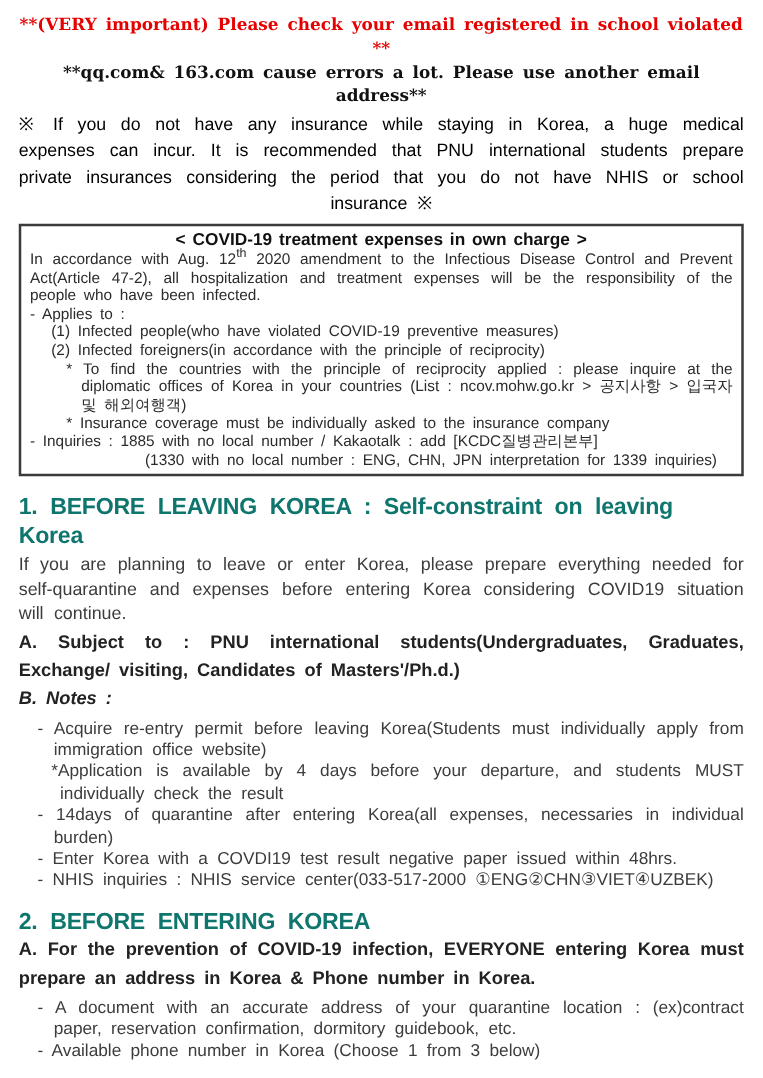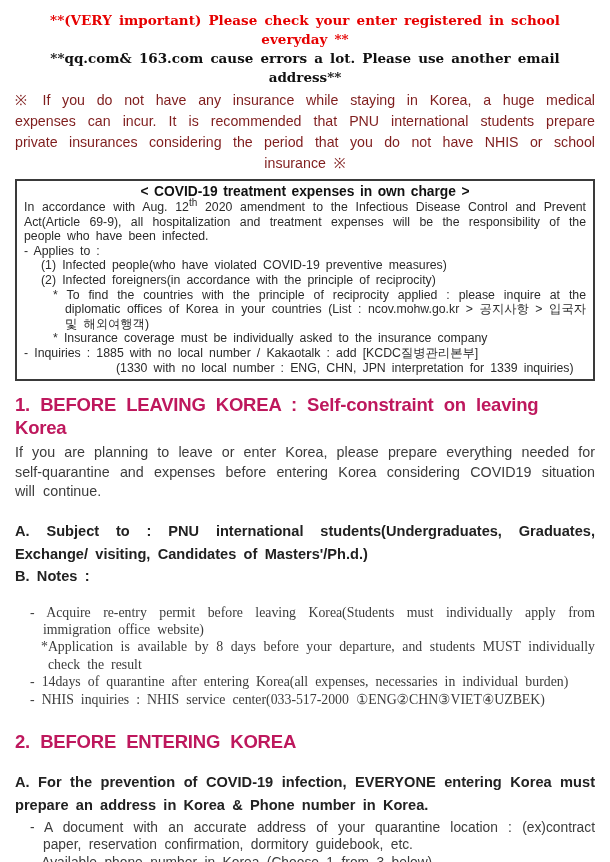--- a/index.html
+++ b/index.html
@@ -28,21 +28,21 @@
     font-size: 13.5px;
     line-height: 19px;
     text-align: center;
     color: #111111;
     word-spacing: 0.18em;
   }
   .insurance-note {
     margin-top: 3px;
     font-size: 14.2px;
     line-height: 21px;
-    color: #7f1d1d;
+    color: #000000;
     text-align: justify;
     text-align-last: center;
     word-spacing: 0.28em;
   }
   
   .covid-box {
     margin-top: 5px;
     border: 2px solid #3a3a3a;
     padding: 2px 7px 4px 7px;
     font-family: Liberation Sans, sans-serif;
@@ -66,52 +66,53 @@
     text-indent: -12px;
     text-align: justify;
     word-spacing: 0.22em;
   }
   .box-inq-sub { padding-left: 92px; word-spacing: 0.22em; }
   sup { font-size: 10px; vertical-align: super; line-height: 0; }
   
   .section-heading {
     font-size: 18.5px;
     font-weight: bold;
-    color: #be185d;
+    color: #0f766e;
     word-spacing: 0.28em;
     letter-spacing: -0.2px;
     line-height: 23px;
   }
   .h-s1 { margin-top: 12px; }
-  .h-s2 { margin-top: 22px; }
+  .h-s2 { margin-top: 12px; }
   
   .para {
     margin-top: 4px;
     font-size: 14.3px;
     line-height: 19.5px;
     text-align: justify;
     word-spacing: 0.30em;
   }
   .bold-para {
-    margin-top: 18px;
+    margin-top: 1px;
     font-size: 14.6px;
     font-weight: bold;
     color: #222222;
     line-height: 23px;
     text-align: justify;
     word-spacing: 0.22em;
   }
   .bold-label {
     font-size: 14.6px;
     font-weight: bold;
     color: #222222;
     line-height: 21px;
     word-spacing: 0.22em;
+    font-style: italic;
   }
-  .notes-list { margin-top: 17px; font-family: Liberation Serif, serif; }
+  .notes-list { margin-top: 4px; }
   .note-item {
     padding-left: 28px;
     text-indent: -13px;
     font-size: 13.8px;
     line-height: 17.4px;
     text-align: justify;
     word-spacing: 0.26em;
     color: #3c3c3c;
   }
   .note-sub {
@@ -121,46 +122,47 @@
     line-height: 17.4px;
     text-align: justify;
     word-spacing: 0.26em;
   }
   .s2-list { margin-top: 2px; }
 </style>
 </head>
 <body>
 
 <div>
-  <div class="notice-line1">**(VERY important) Please check your enter registered in school everyday **</div>
+  <div class="notice-line1">**(VERY important) Please check your email registered in school violated **</div>
   <div class="notice-line2">**qq.com&amp; 163.com cause errors a lot. Please use another email address**</div>
   <div class="insurance-note">※ If you do not have any insurance while staying in Korea, a huge medical expenses can incur. It is recommended that PNU international students prepare private insurances considering the period that you do not have NHIS or school insurance ※</div>
 </div>
 
 <div class="covid-box">
   <div class="box-title">&lt; COVID-19 treatment expenses in own charge &gt;</div>
-  <div class="box-para"><span>In accordance with Aug. 12</span><sup>th</sup><span> 2020 amendment to the Infectious Disease Control and Prevent Act(Article 69-9), all hospitalization and treatment expenses will be the responsibility of the people who have been infected.</span></div>
+  <div class="box-para"><span>In accordance with Aug. 12</span><sup>th</sup><span> 2020 amendment to the Infectious Disease Control and Prevent Act(Article 47-2), all hospitalization and treatment expenses will be the responsibility of the people who have been infected.</span></div>
   <div class="box-line">- Applies to :</div>
   <div class="box-applies-item">(1) Infected people(who have violated COVID-19 preventive measures)</div>
   <div class="box-applies-item">(2) Infected foreigners(in accordance with the principle of reciprocity)</div>
   <div class="box-note">* To find the countries with the principle of reciprocity applied : please inquire at the diplomatic offices of Korea in your countries (List : ncov.mohw.go.kr &gt; 공지사항 &gt; 입국자 및 해외여행객)</div>
   <div class="box-note">* Insurance coverage must be individually asked to the insurance company</div>
   <div class="box-line">- Inquiries : 1885 with no local number / Kakaotalk : add [KCDC질병관리본부]</div>
   <div class="box-inq-sub">(1330 with no local number : ENG, CHN, JPN interpretation for 1339 inquiries)</div>
 </div>
 
 <div>
   <div class="section-heading h-s1">1. BEFORE LEAVING KOREA : Self-constraint on leaving Korea</div>
   <div class="para">If you are planning to leave or enter Korea, please prepare everything needed for self-quarantine and expenses before entering Korea considering COVID19 situation will continue.</div>
   <div class="bold-para">A. Subject to : PNU international students(Undergraduates, Graduates, Exchange/ visiting, Candidates of Masters'/Ph.d.)</div>
   <div class="bold-label">B. Notes :</div>
   <div class="notes-list">
     <div class="note-item">- Acquire re-entry permit before leaving Korea(Students must individually apply from immigration office website)</div>
-    <div class="note-sub">*Application is available by 8 days before your departure, and students MUST individually check the result</div>
+    <div class="note-sub">*Application is available by 4 days before your departure, and students MUST individually check the result</div>
     <div class="note-item">- 14days of quarantine after entering Korea(all expenses, necessaries in individual burden)</div>
+    <div class="note-item">- Enter Korea with a COVDI19 test result negative paper issued within 48hrs.</div>
     <div class="note-item">- NHIS inquiries : NHIS service center(033-517-2000 ①ENG②CHN③VIET④UZBEK)</div>
   </div>
 </div>
 
 <div>
   <div class="section-heading h-s2">2. BEFORE ENTERING KOREA</div>
   <div class="bold-para">A. For the prevention of COVID-19 infection, EVERYONE entering Korea must prepare an address in Korea &amp; Phone number in Korea.</div>
   <div class="s2-list">
     <div class="note-item">- A document with an accurate address of your quarantine location : (ex)contract paper, reservation confirmation, dormitory guidebook, etc.</div>
     <div class="note-item">- Available phone number in Korea (Choose 1 from 3 below)</div>

